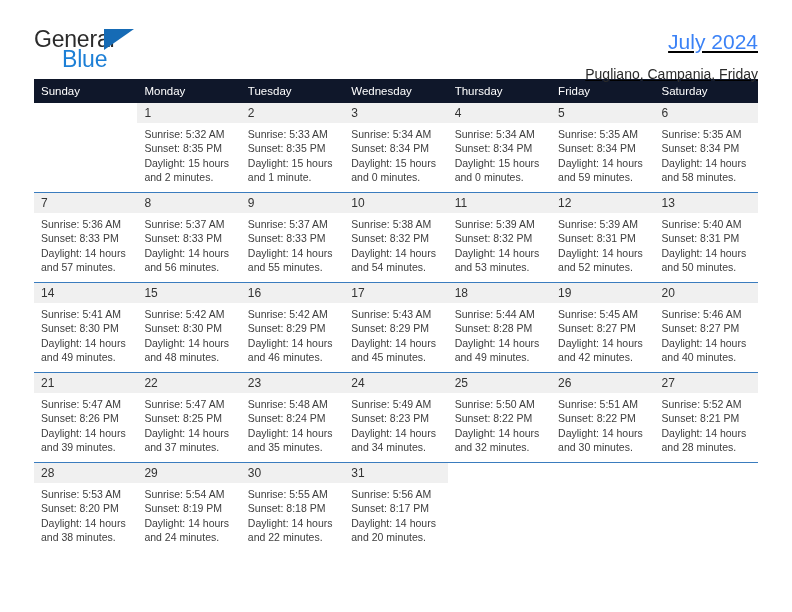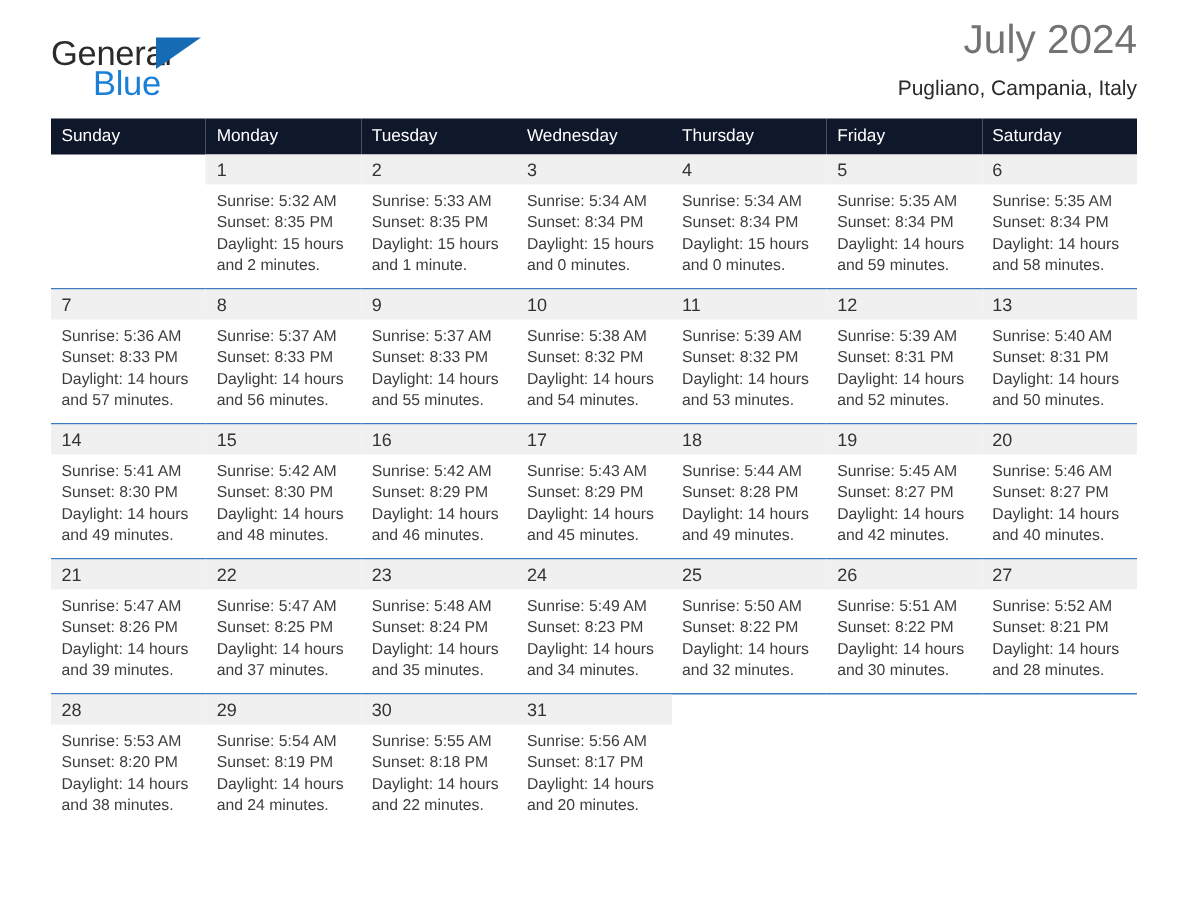--- a/index.html
+++ b/index.html
@@ -19,25 +19,26 @@
     position: relative;
     width: 792px;
     height: 612px;
     box-sizing: border-box;
     padding: 0 34px;
   }
 
   
   .top-bar {
     display: flex;
-    align-items: flex-end;
+    align-items: flex-start;
     justify-content: space-between;
     padding-top: 26px;
     height: 68px;
     box-sizing: border-box;
+    text-decoration: underline;
   }
 
   .logo {
     position: relative;
     width: 120px;
     height: 46px;
     flex: 0 0 auto;
   }
   .logo-general {
     position: absolute;
@@ -67,22 +68,22 @@
     height: 0;
     border-left: 30px solid #166bb5;
     border-bottom: 21px solid transparent;
   }
 
   .title-block {
     text-align: right;
     flex: 0 0 auto;
   }
   .cal-title {
-    font-size: 27px;
-    color: #737373;
+    font-size: 21px;
+    color: #3b82f6;
     line-height: 32px;
     white-space: nowrap;
     font-weight: normal;
   }
   .cal-subtitle {
     font-size: 14px;
     color: #2b2b2b;
     line-height: 20px;
     margin-top: 6px;
     white-space: nowrap;
@@ -155,21 +156,21 @@
   <div class="top-bar">
 
     <div class="logo">
       <span class="logo-general">General</span>
       <span class="logo-triangle"></span>
       <span class="logo-blue">Blue</span>
     </div>
 
     <div class="title-block">
       <div class="cal-title">July 2024</div>
-      <div class="cal-subtitle">Pugliano, Campania, Italy</div>
+      <div class="cal-subtitle">Pugliano, Campania, Friday</div>
     </div>
 
   </div>
 
   <table class="calendar">
     <colgroup>
       <col>
         <col>
         <col>
         <col>

